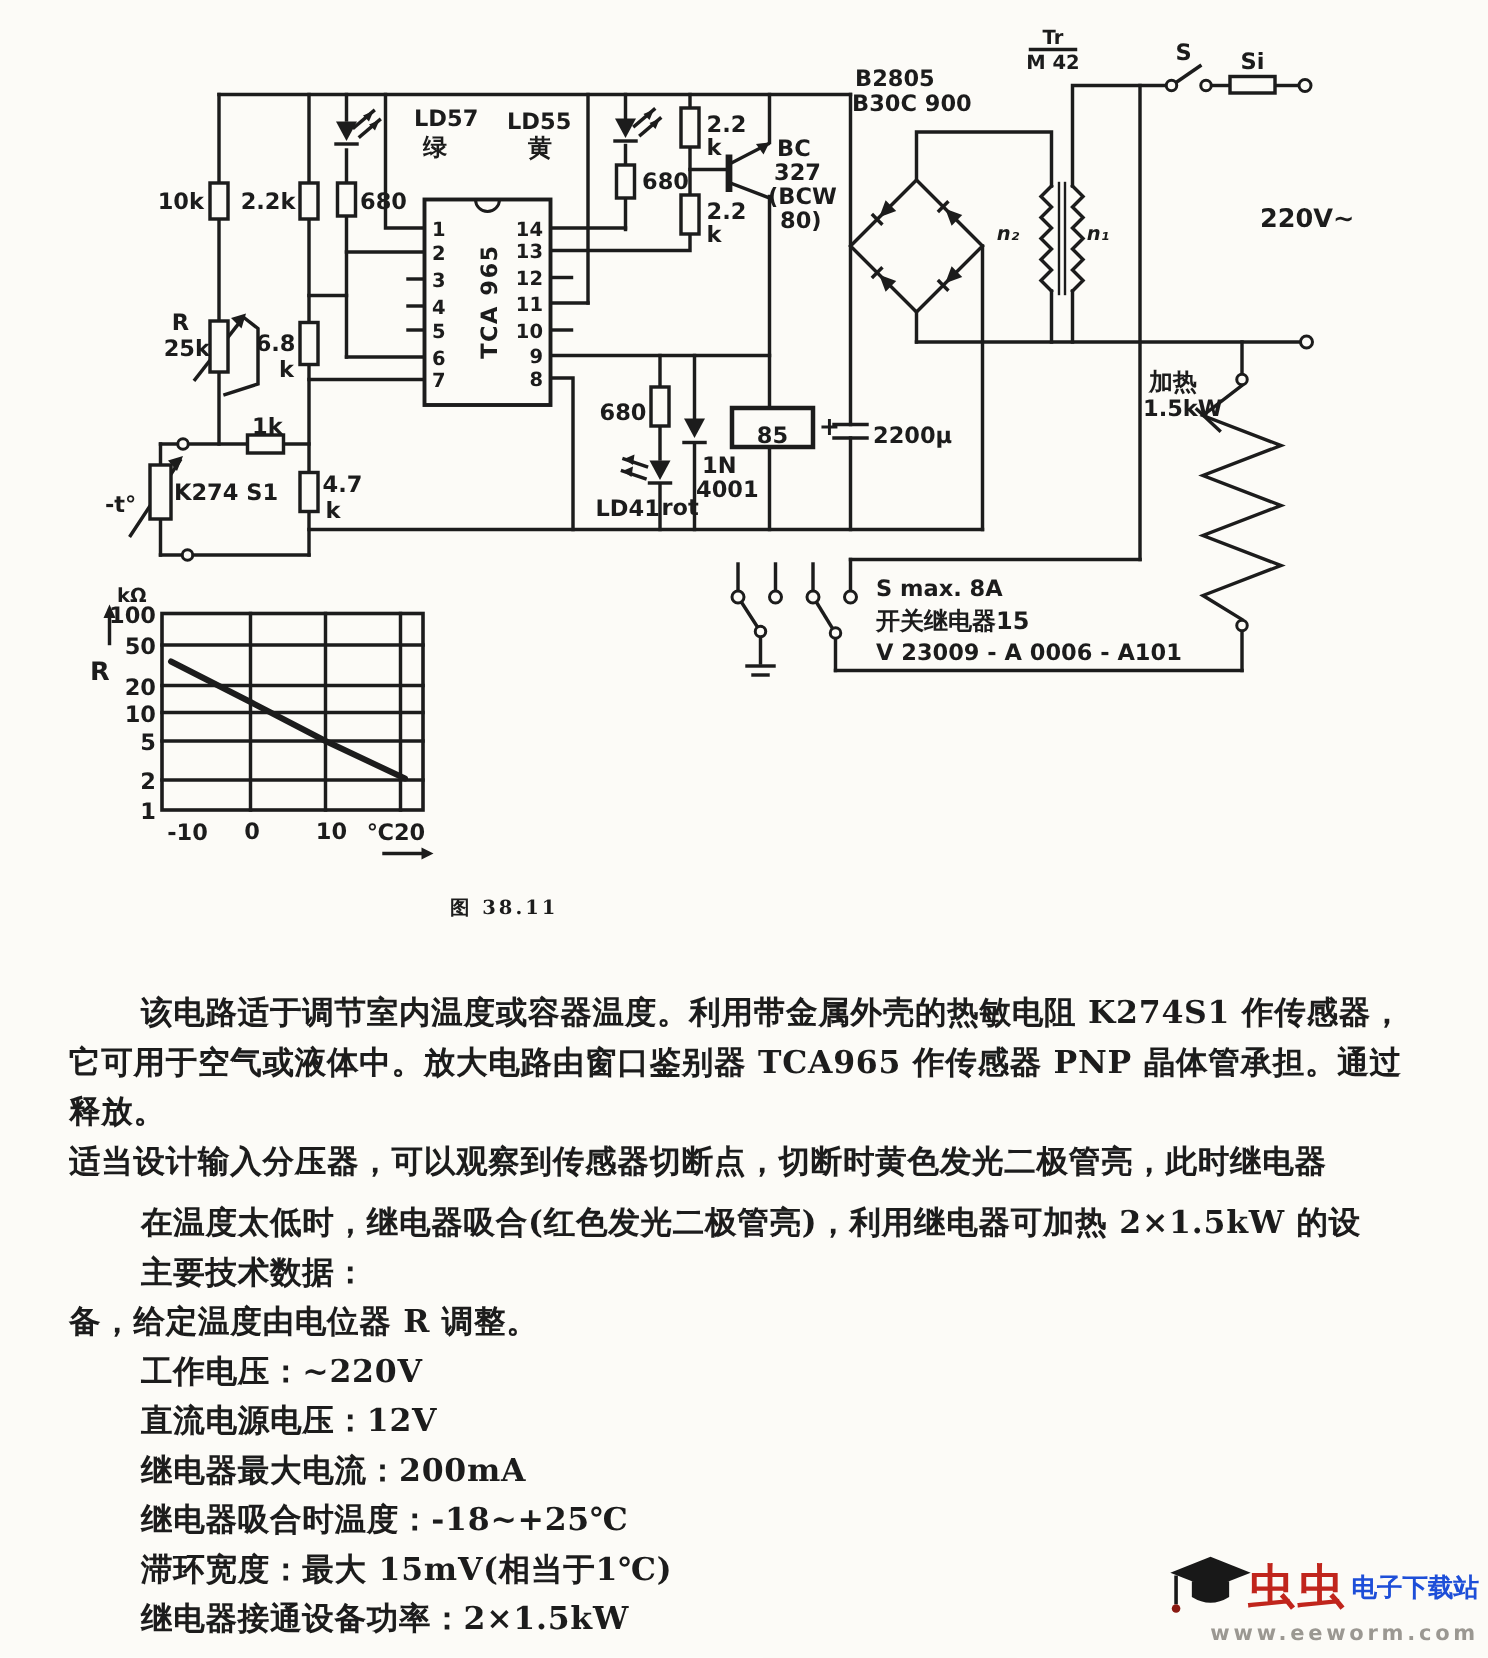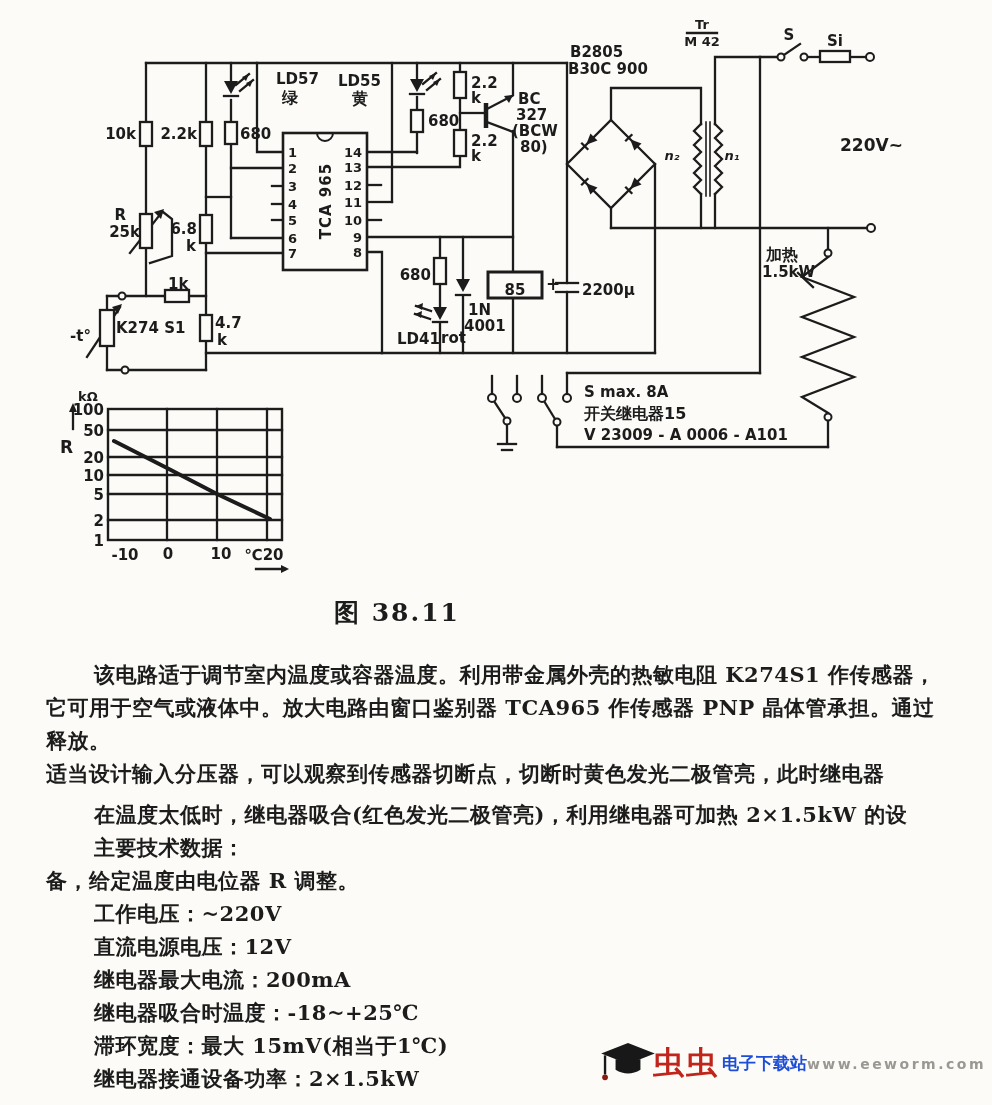--- a/index.html
+++ b/index.html
@@ -14,30 +14,30 @@
   .node{fill:#fcfbf7;stroke:#1c1c1c;stroke-width:2;}
   text{fill:#1c1c1c;font-family:"DejaVu Sans",sans-serif;font-weight:bold;}
   .lb{font-size:15px;}
   .lbs{font-size:13px;}
   .cn{font-size:16px;}
   .pin{font-size:13px;}
   .big{font-size:17px;}
   .it{font-style:italic;font-size:13px;}
   .icname{font-size:15px;letter-spacing:1px;}
   
-  .caption{position:absolute;left:300px;top:596px;width:160px;text-align:right;
-           font-size:25px;font-weight:bold;letter-spacing:2px;}
+  .caption{position:absolute;left:300px;top:596px;width:160px;text-align:left;
+           font-size:13px;font-weight:bold;letter-spacing:2px;}
   .textblock{position:absolute;left:46px;top:658px;width:900px;font-size:21px;
              font-weight:bold;line-height:33px;white-space:nowrap;letter-spacing:0.5px;}
   .line{height:33px;}
   .line.indent{padding-left:48px;}
   .line.gap{margin-top:8px;}
   
-  .watermark{position:absolute;right:6px;bottom:20px;display:flex;flex-direction:row;
-             align-items:center;font-family:"DejaVu Sans",sans-serif;}
+  .watermark{position:absolute;right:6px;bottom:8px;display:flex;flex-direction:column;
+             align-items:flex-end;font-family:"DejaVu Sans",sans-serif;}
   .wm-row{display:flex;align-items:center;}
   .wm-brand{font-size:31px;font-weight:900;letter-spacing:2px;margin-left:-4px;}
   .wm-site{font-size:17px;font-weight:700;margin-left:3px;color:#1d4ed8;}
   .wm-url{font-size:14px;font-weight:700;letter-spacing:2.5px;margin-top:1px;}
 </style>
 </head>
 <body>
 
 <div class="page">
 

